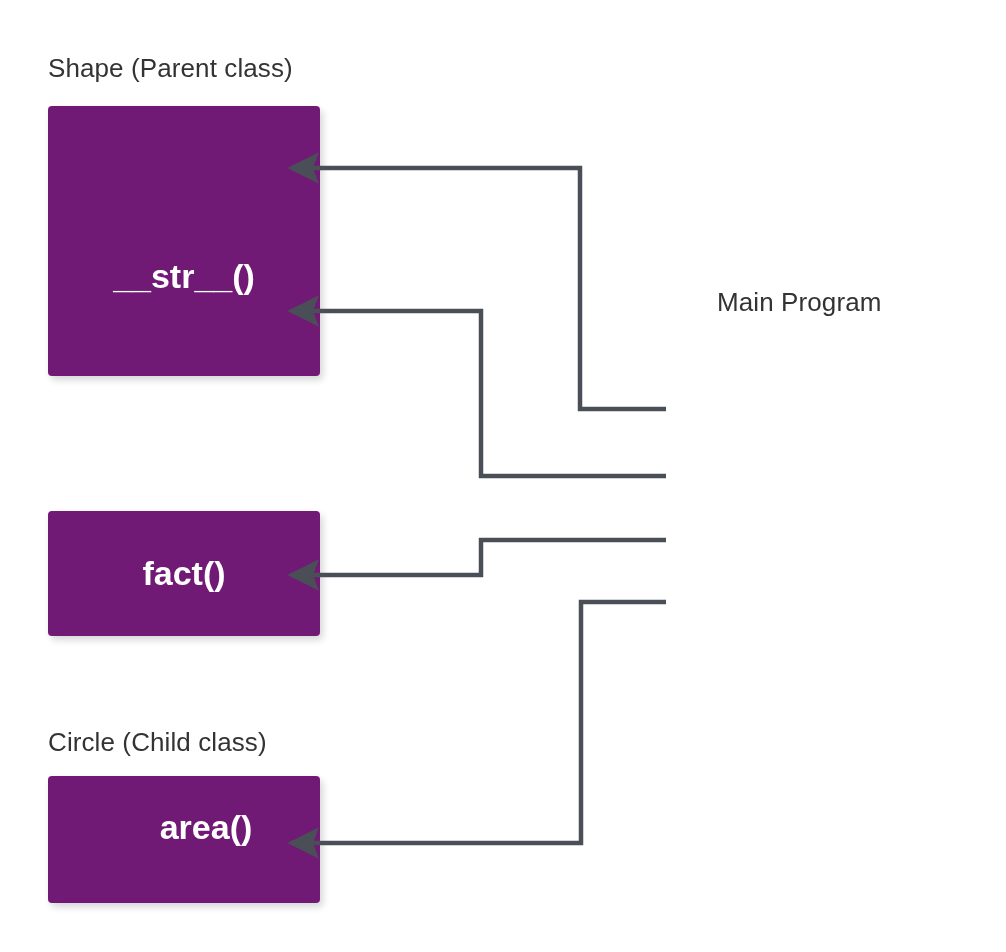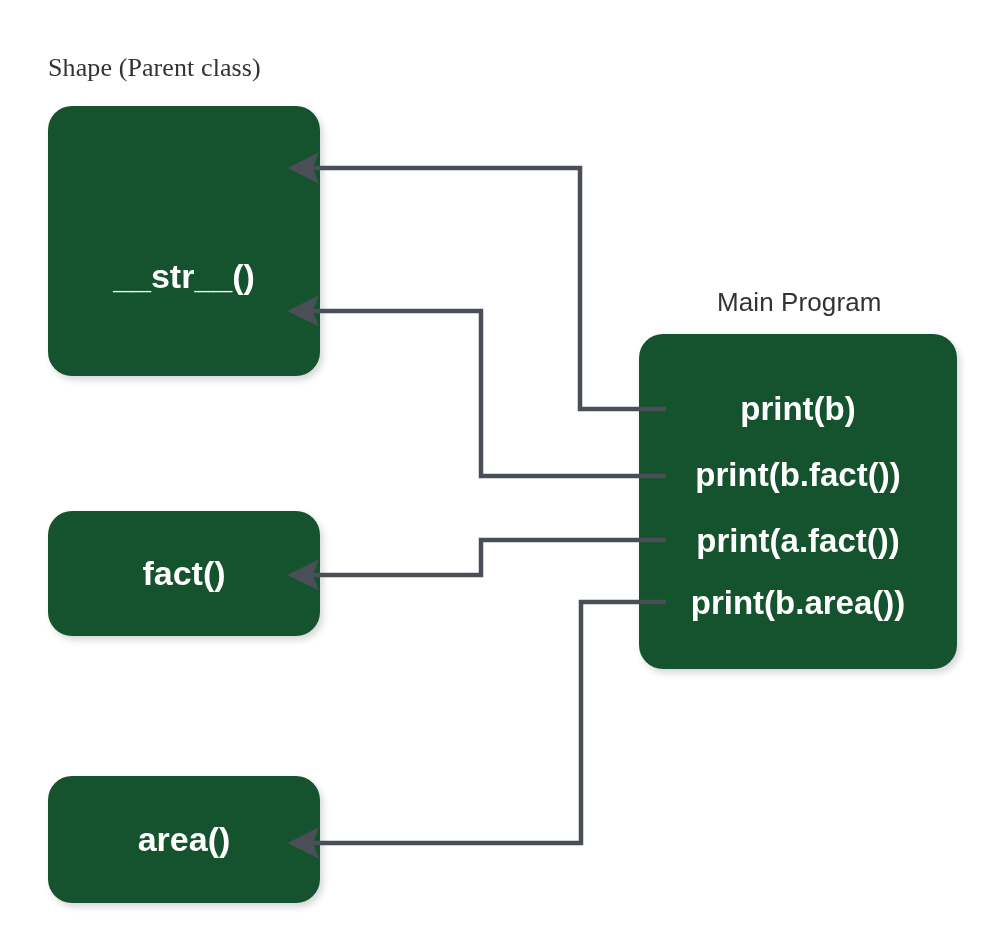--- a/index.html
+++ b/index.html
@@ -28,22 +28,22 @@
     color: #333333;
     font-size: 26px;
     font-weight: 400;
     letter-spacing: 0.1px;
     white-space: nowrap;
     line-height: 1;
   }
 
   .node-box {
     position: absolute;
-    background: #14532d;
-    border-radius: 24px;
+    background: #701a75;
+    border-radius: 4px;
     box-shadow: 3px 4px 7px rgba(0,0,0,0.16);
     box-sizing: border-box;
   }
 
   .method-text {
     position: absolute;
     left: 0;
     width: 100%;
     text-align: center;
     color: #ffffff;
@@ -72,45 +72,40 @@
     width: 1006px;
     height: 952px;
     pointer-events: none;
   }
 </style>
 </head>
 <body>
 
 <div id="canvas">
 
-  <div class="group-label" style="left:48px; top:55px;font-family:Liberation Serif, serif;">Shape (Parent class)</div>
+  <div class="group-label" style="left:48px; top:55px;">Shape (Parent class)</div>
 
   <div class="node-box" id="shape-box" style="left:48px; top:106px; width:272px; height:270px;">
     <div class="method-text" style="top:153px;">__str__()</div>
     <div class="method-text" style="top:294px;">fact()</div>
   </div>
 
 
   <div class="node-box" id="square-box" style="left:48px; top:511px; width:272px; height:125px;">
     <div class="method-text" style="top:45px;">fact()</div>
   </div>
 
+  <div class="group-label" style="left:48px; top:729px;">Circle (Child class)</div>
 
   <div class="node-box" id="circle-box" style="left:48px; top:776px; width:272px; height:127px;">
-    <div class="method-text" style="top:46px;">area()</div>
+    <div class="method-text" style="top:34px;padding-left:22px;">area()</div>
   </div>
 
   <div class="group-label" style="left:697px; top:289px;margin-left:20px;">Main Program</div>
 
-  <div class="node-box" id="main-box" style="left:639px; top:334px; width:318px; height:335px;">
-    <div class="code-line" style="top:58px;">print(b)</div>
-    <div class="code-line" style="top:124px;">print(b.fact())</div>
-    <div class="code-line" style="top:190px;">print(a.fact())</div>
-    <div class="code-line" style="top:252px;">print(b.area())</div>
-  </div>
 
   <svg id="connectors" viewBox="0 0 1006 952" width="1006" height="952">
     <defs>
       <marker id="arrowhead" markerWidth="7" markerHeight="7" refX="6.2" refY="3.5" orient="auto" markerUnits="strokeWidth">
         <path d="M 0 0 L 7 3.5 L 0 7 L 1.3 3.5 Z" fill="#4a4f57"></path>
       </marker>
     </defs>
 
     <g stroke="#4a4f57" stroke-width="4.5" fill="none" stroke-linecap="butt" stroke-linejoin="miter">
 

